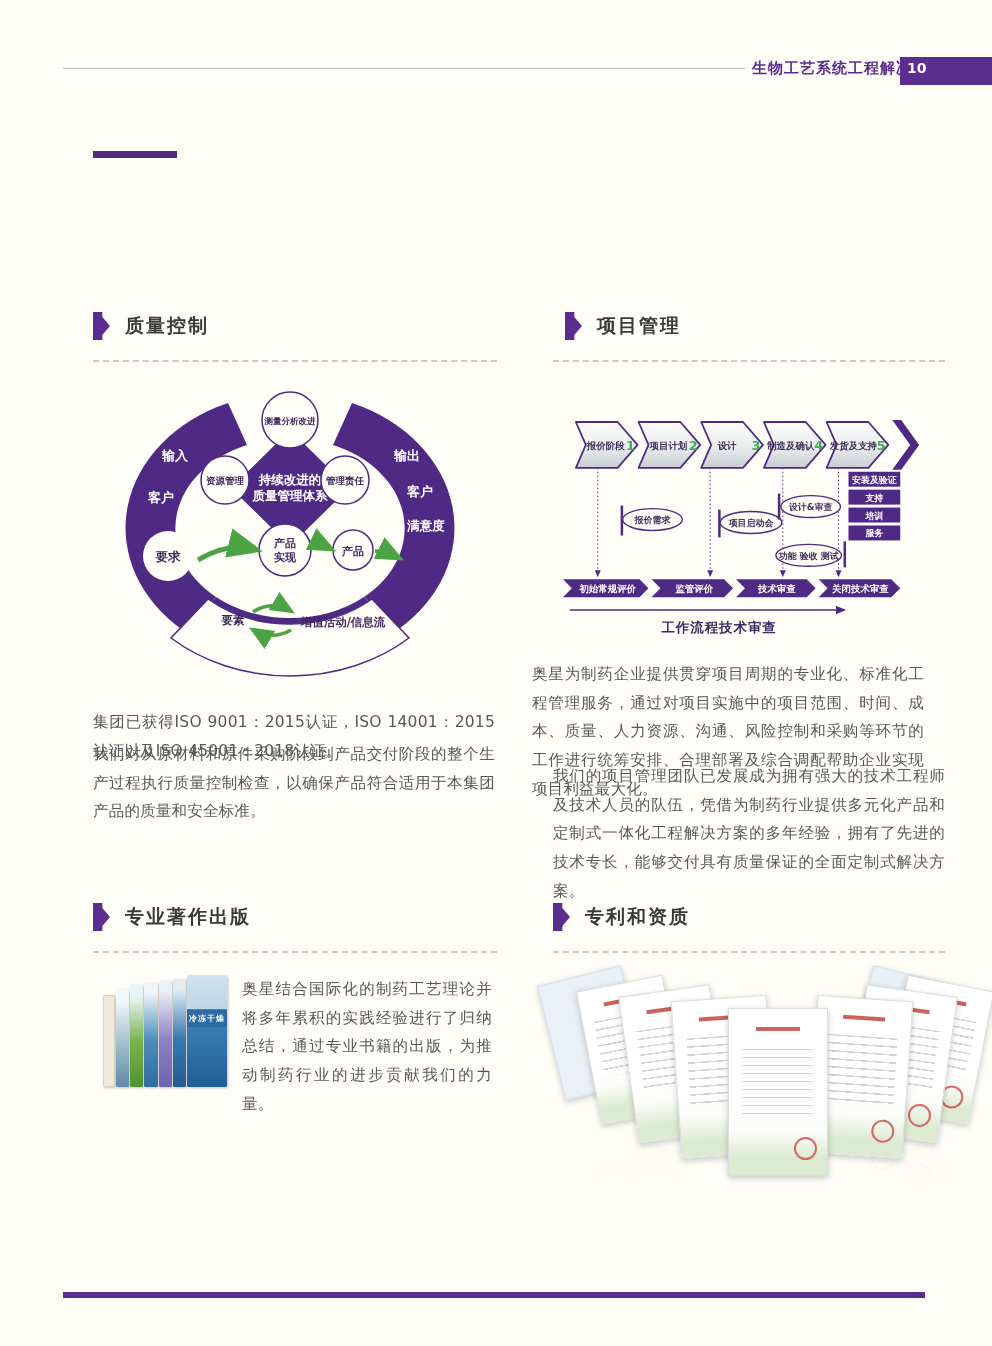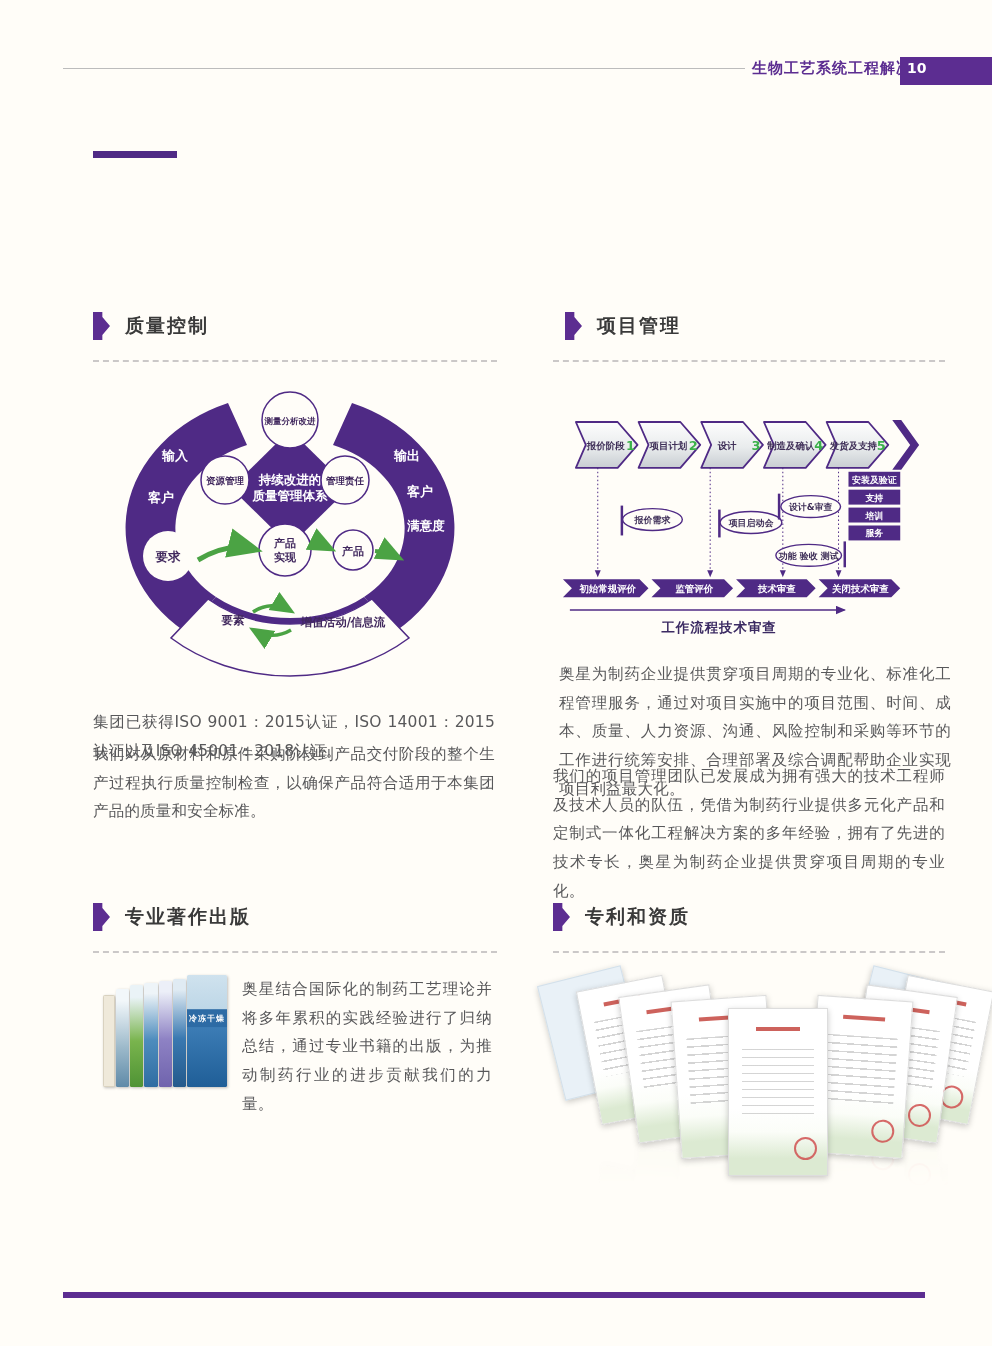--- a/index.html
+++ b/index.html
@@ -226,22 +226,22 @@
       <text x="314" y="184.5" font-size="9.5" font-weight="bold" fill="#fff" text-anchor="middle">关闭技术审查</text>
     </g>
 
     <line x1="22" y1="203" x2="298" y2="203" stroke="#4f2a85" stroke-width="1.5" marker-end="url(#pah)"></line>
     <text x="172" y="225" font-size="13.5" font-weight="bold" fill="#3c2b63" text-anchor="middle" letter-spacing="1">工作流程技术审查</text>
   </svg>
 
   <p class="para" style="left:93px;top:700px;width:402px;margin-top:8px;">集团已获得ISO 9001：2015认证，ISO 14001：2015认证以及ISO 45001：2018认证。</p>
   <p class="para" style="left:93px;top:740px;width:402px;">我们对从原材料和原件采购阶段到产品交付阶段的整个生产过程执行质量控制检查，以确保产品符合适用于本集团产品的质量和安全标准。</p>
 
-  <p class="para" style="left:559px;top:660px;width:392px;">奥星为制药企业提供贯穿项目周期的专业化、标准化工程管理服务，通过对项目实施中的项目范围、时间、成本、质量、人力资源、沟通、风险控制和采购等环节的工作进行统筹安排、合理部署及综合调配帮助企业实现项目利益最大化。</p>
-  <p class="para" style="left:553px;top:762px;width:392px;">我们的项目管理团队已发展成为拥有强大的技术工程师及技术人员的队伍，凭借为制药行业提供多元化产品和定制式一体化工程解决方案的多年经验，拥有了先进的技术专长，奥星为制药企业提供贯穿项目周期的专业化。</p>
+  <p class="para" style="left:532px;top:660px;width:392px;">奥星为制药企业提供贯穿项目周期的专业化、标准化工程管理服务，通过对项目实施中的项目范围、时间、成本、质量、人力资源、沟通、风险控制和采购等环节的工作进行统筹安排、合理部署及综合调配帮助企业实现项目利益最大化。</p>
+  <p class="para" style="left:553px;top:762px;width:392px;">我们的项目管理团队已发展成为拥有强大的技术工程师及技术人员的队伍，凭借为制药行业提供多元化产品和定制式一体化工程解决方案的多年经验，拥有了先进的技术专长，能够交付具有质量保证的全面定制式解决方案。</p>
 
   <div class="sec-head" style="left:93px;top:903px;align-items:center;">
     <span class="sec-flag"></span>
     <span class="sec-title">专业著作出版</span>
   </div>
   <div class="dashed" style="left:93px;top:951px;width:404px;"></div>
 
   <div class="sec-head" style="left:553px;top:903px;font-family:Liberation Serif, serif;">
     <span class="sec-flag"></span>
     <span class="sec-title">专利和资质</span>

